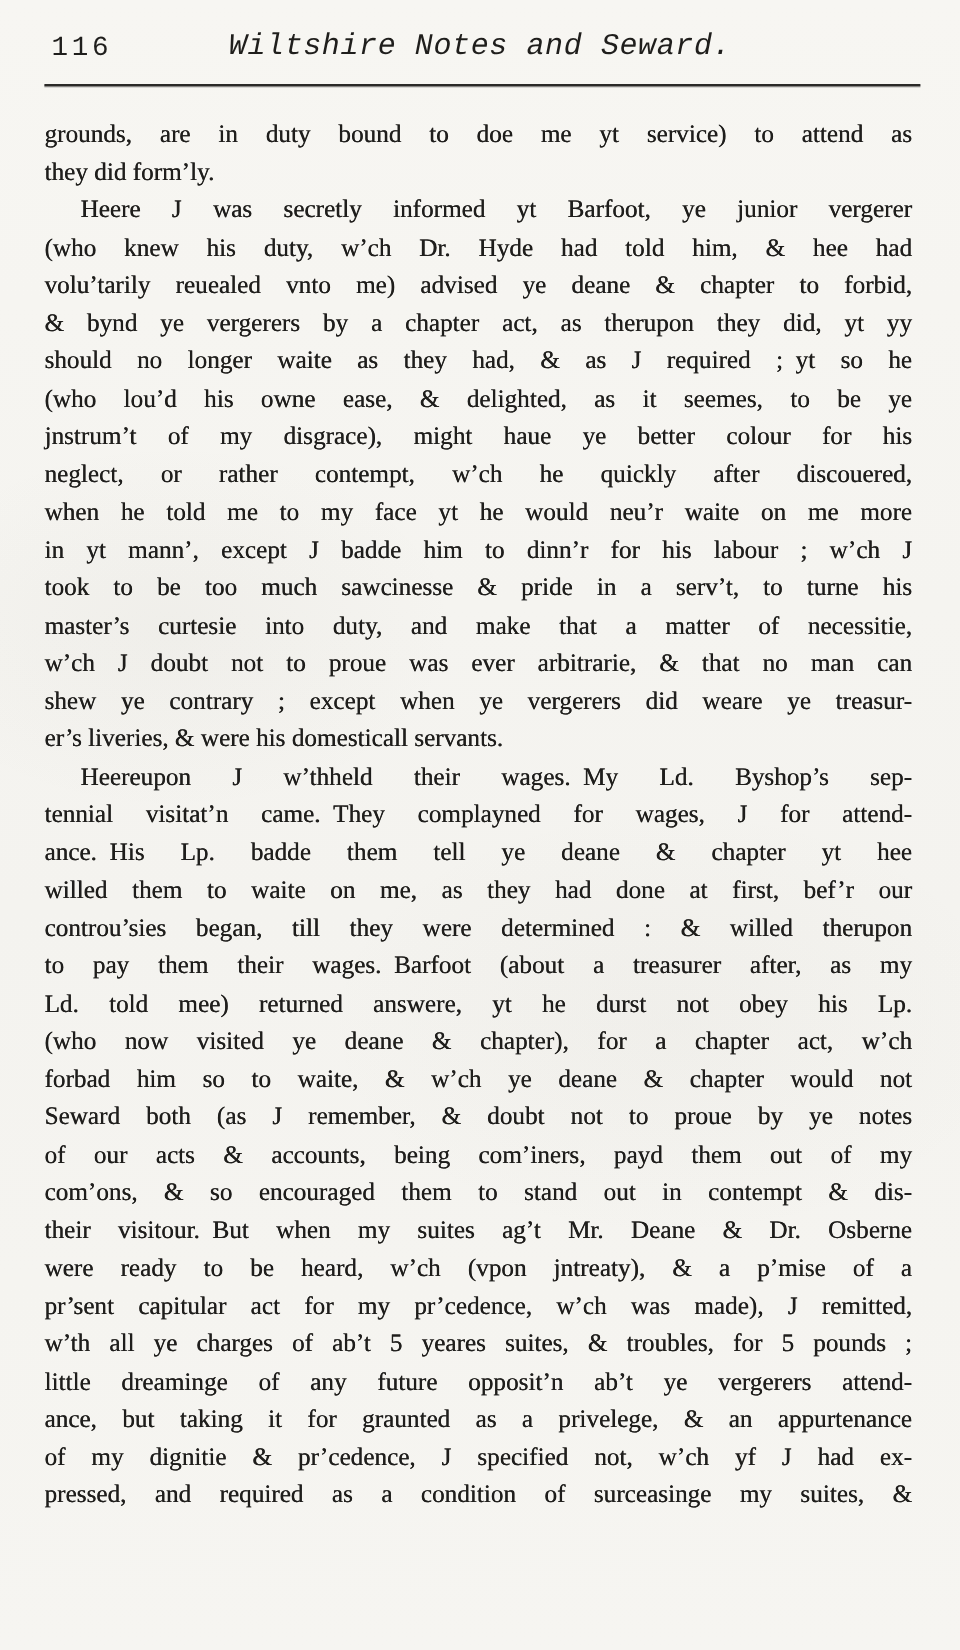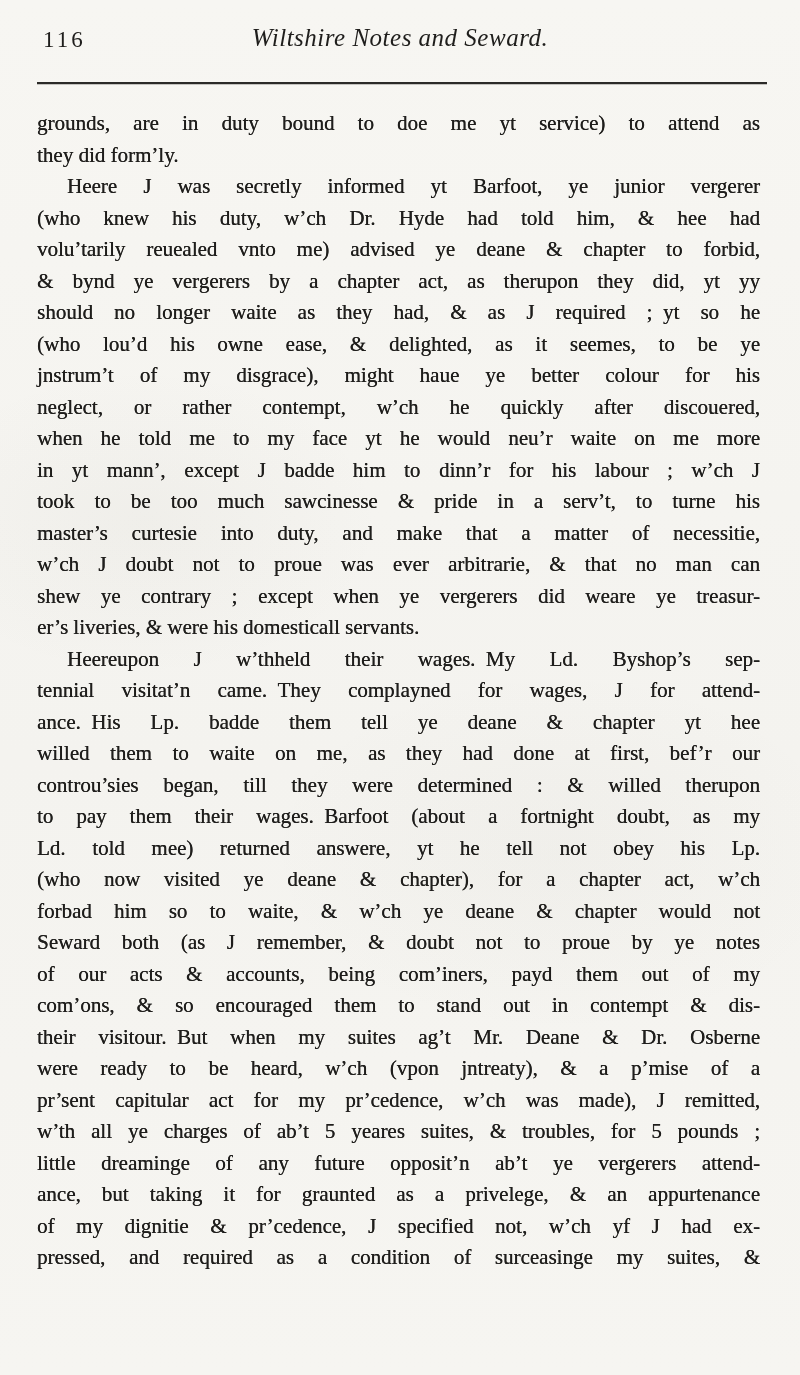--- a/index.html
+++ b/index.html
@@ -16,21 +16,22 @@
       radial-gradient(ellipse 340px 220px at 18% 38%, rgba(120,115,100,0.045), rgba(0,0,0,0) 70%),
       radial-gradient(ellipse 420px 260px at 70% 62%, rgba(120,115,100,0.035), rgba(0,0,0,0) 70%),
       linear-gradient(180deg, #f7f6f2 0%, #f4f3ef 55%, #f6f5f1 100%);
     color: #1f1e1c;
     font-family: "Liberation Serif", "DejaVu Serif", serif;
     overflow: hidden;
   }
   .header {
     position: relative;
     height: 44px;
-    padding-top: 36px;
+    padding-top: 24px;
+    font-family: Liberation Mono, monospace;
   }
   .page-number {
     position: absolute;
     left: 43px;
     top: 27px;
     font-size: 23px;
     letter-spacing: 3px;
     font-variant-numeric: oldstyle-nums;
   }
   .running-title {
@@ -93,22 +94,22 @@
       <div class="line">took to be too much sawcinesse &amp; pride in a serv’t, to turne his</div>
       <div class="line">master’s curtesie into duty, and make that a matter of necessitie,</div>
       <div class="line">w’ch J doubt not to proue was ever arbitrarie, &amp; that no man can</div>
       <div class="line">shew ye contrary ; except when ye vergerers did weare ye treasur-</div>
       <div class="line end">er’s liveries, &amp; were his domesticall servants.</div>
       <div class="line indent">Heereupon J w’thheld their wages. My Ld. Byshop’s sep-</div>
       <div class="line">tennial visitat’n came. They complayned for wages, J for attend-</div>
       <div class="line">ance. His Lp. badde them tell ye deane &amp; chapter yt hee</div>
       <div class="line">willed them to waite on me, as they had done at first, bef’r our</div>
       <div class="line">controu’sies began, till they were determined : &amp; willed therupon</div>
-      <div class="line">to pay them their wages. Barfoot (about a fortnight doubt, as my</div>
-      <div class="line">Ld. told mee) returned answere, yt he tell not obey his Lp.</div>
+      <div class="line">to pay them their wages. Barfoot (about a treasurer after, as my</div>
+      <div class="line">Ld. told mee) returned answere, yt he durst not obey his Lp.</div>
       <div class="line">(who now visited ye deane &amp; chapter), for a chapter act, w’ch</div>
       <div class="line">forbad him so to waite, &amp; w’ch ye deane &amp; chapter would not</div>
       <div class="line">Seward both (as J remember, &amp; doubt not to proue by ye notes</div>
       <div class="line">of our acts &amp; accounts, being com’iners, payd them out of my</div>
       <div class="line">com’ons, &amp; so encouraged them to stand out in contempt &amp; dis-</div>
       <div class="line">their visitour. But when my suites ag’t Mr. Deane &amp; Dr. Osberne</div>
       <div class="line">were ready to be heard, w’ch (vpon jntreaty), &amp; a p’mise of a</div>
       <div class="line">pr’sent capitular act for my pr’cedence, w’ch was made), J remitted,</div>
       <div class="line">w’th all ye charges of ab’t 5 yeares suites, &amp; troubles, for 5 pounds ;</div>
       <div class="line">little dreaminge of any future opposit’n ab’t ye vergerers attend-</div>

